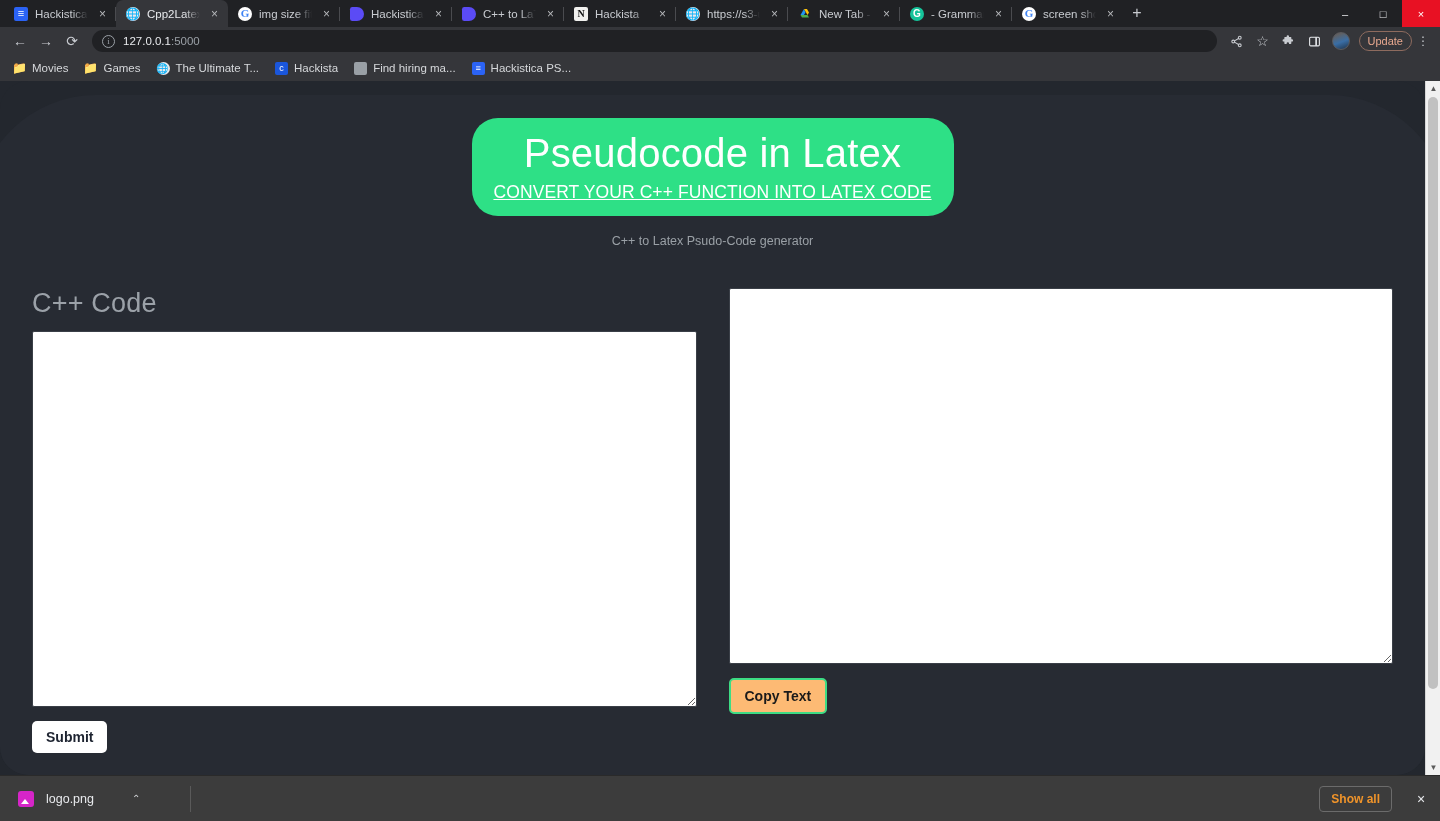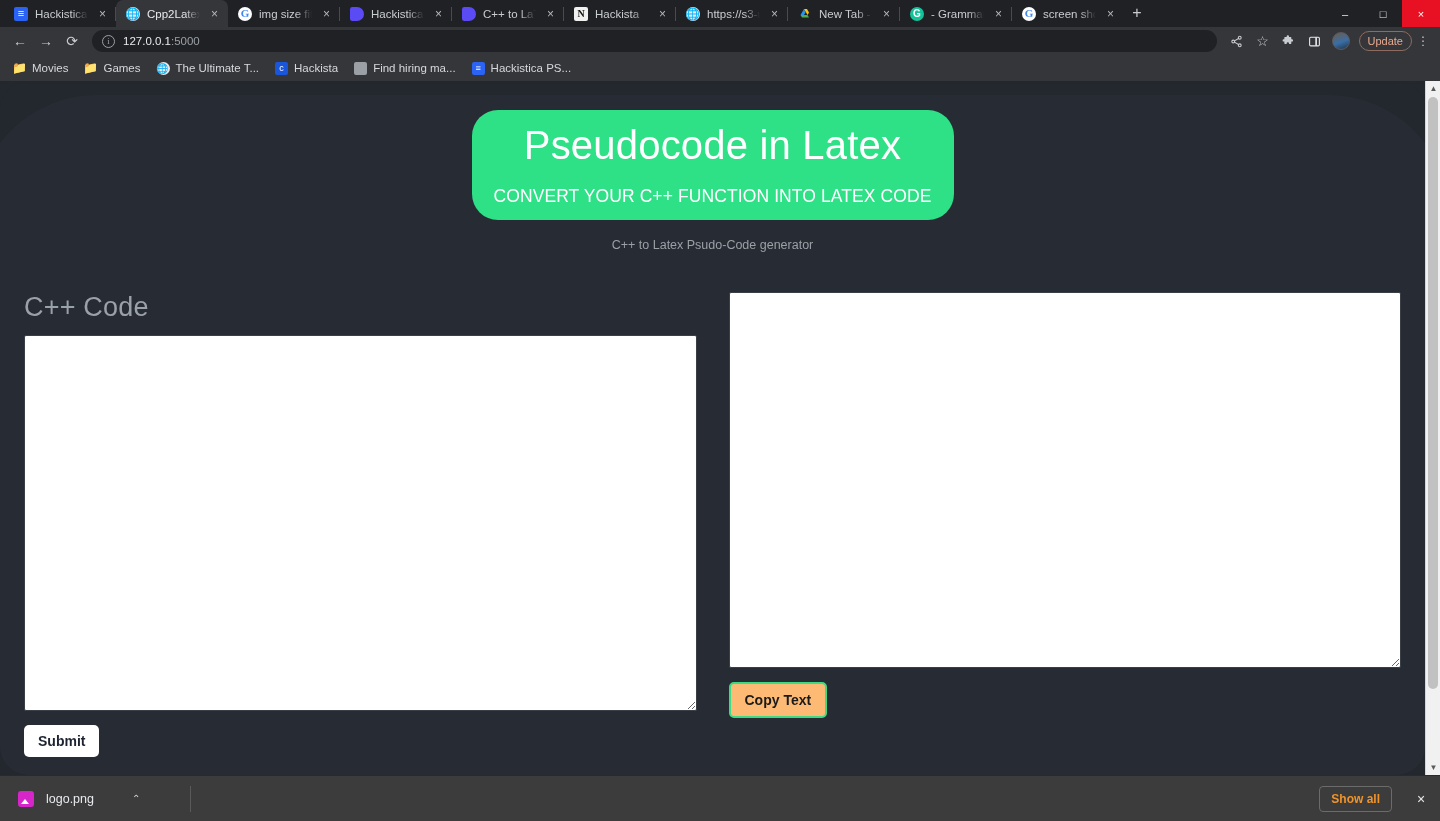--- a/index.html
+++ b/index.html
@@ -160,21 +160,21 @@
     flex: 1 1 auto;
     background: #23272e;
     position: relative;
     overflow: hidden;
     display: flex;
   }
   .page {
     flex: 1 1 auto;
     background: #23272e;
     position: relative;
-    padding: 8px;
+    padding: 16px;
     overflow: hidden;
     border-radius: 28px;
   }
   .rounded-bg {
     position:absolute; left:-24px; top:14px; right:-24px; bottom:-40px;
     background:#272b33;
     border-radius: 120px;
   }
   .content { position: relative; z-index: 2; padding: 0 16px; }
 
@@ -191,21 +191,22 @@
     font-size: 40px;
     font-weight: 400;
     line-height: 1.05;
     letter-spacing: 0.2px;
   }
   .logo-sub {
     color:#ffffff;
     font-size: 17.5px;
     font-weight: 400;
     letter-spacing: 0.1px;
-    margin-top: 20px;
+    margin-top: 8px;
+    text-decoration: underline;
   }
   .tagline {
     text-align:center;
     color:#9aa0a6;
     font-size: 12.5px;
     margin-top: 18px;
   }
 
   .columns {
     display: flex;

